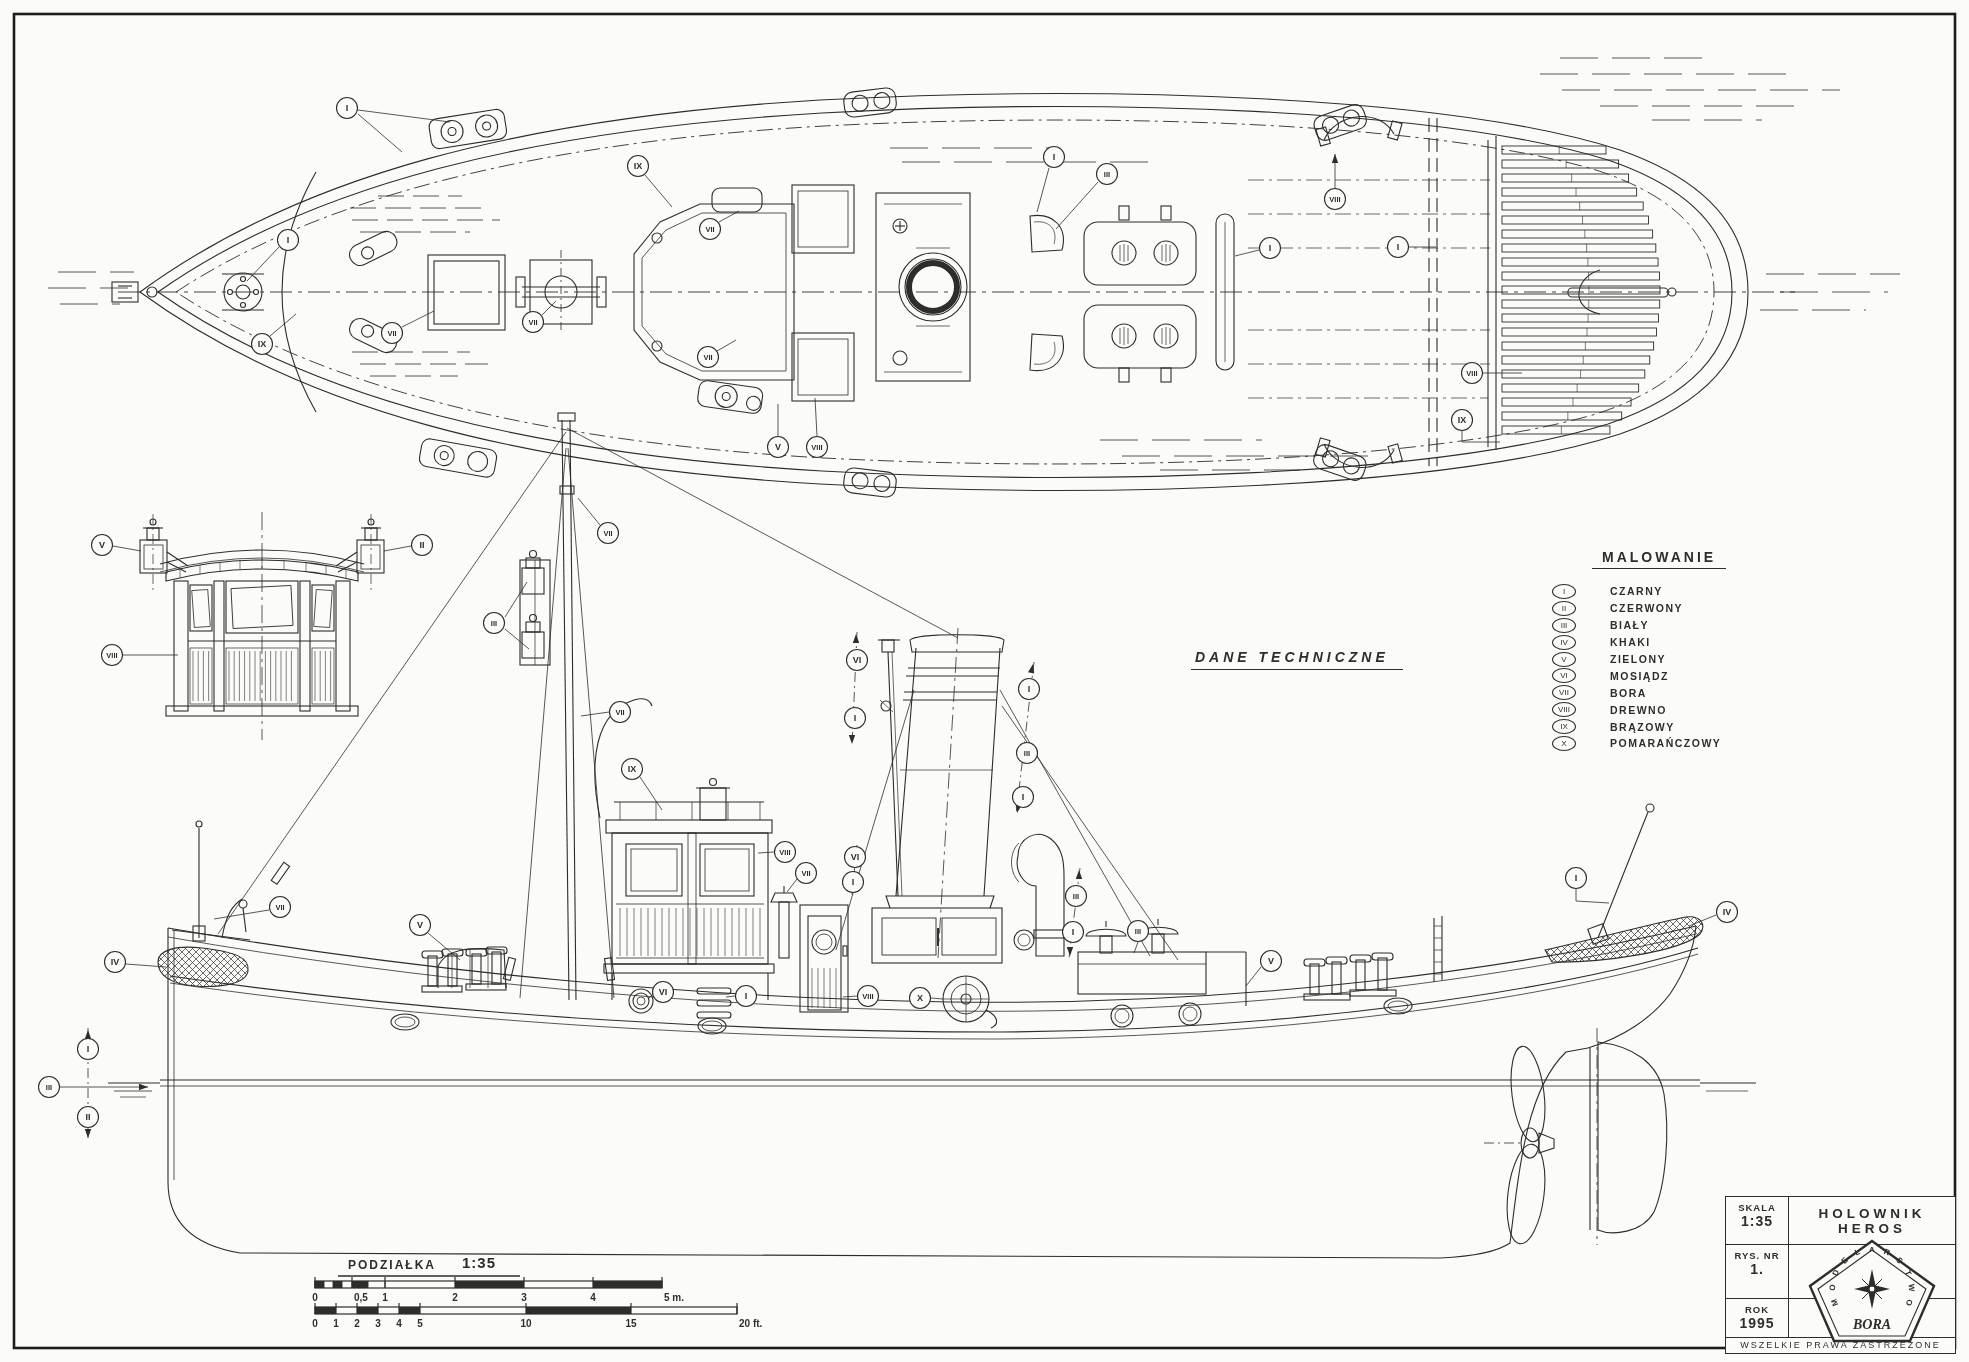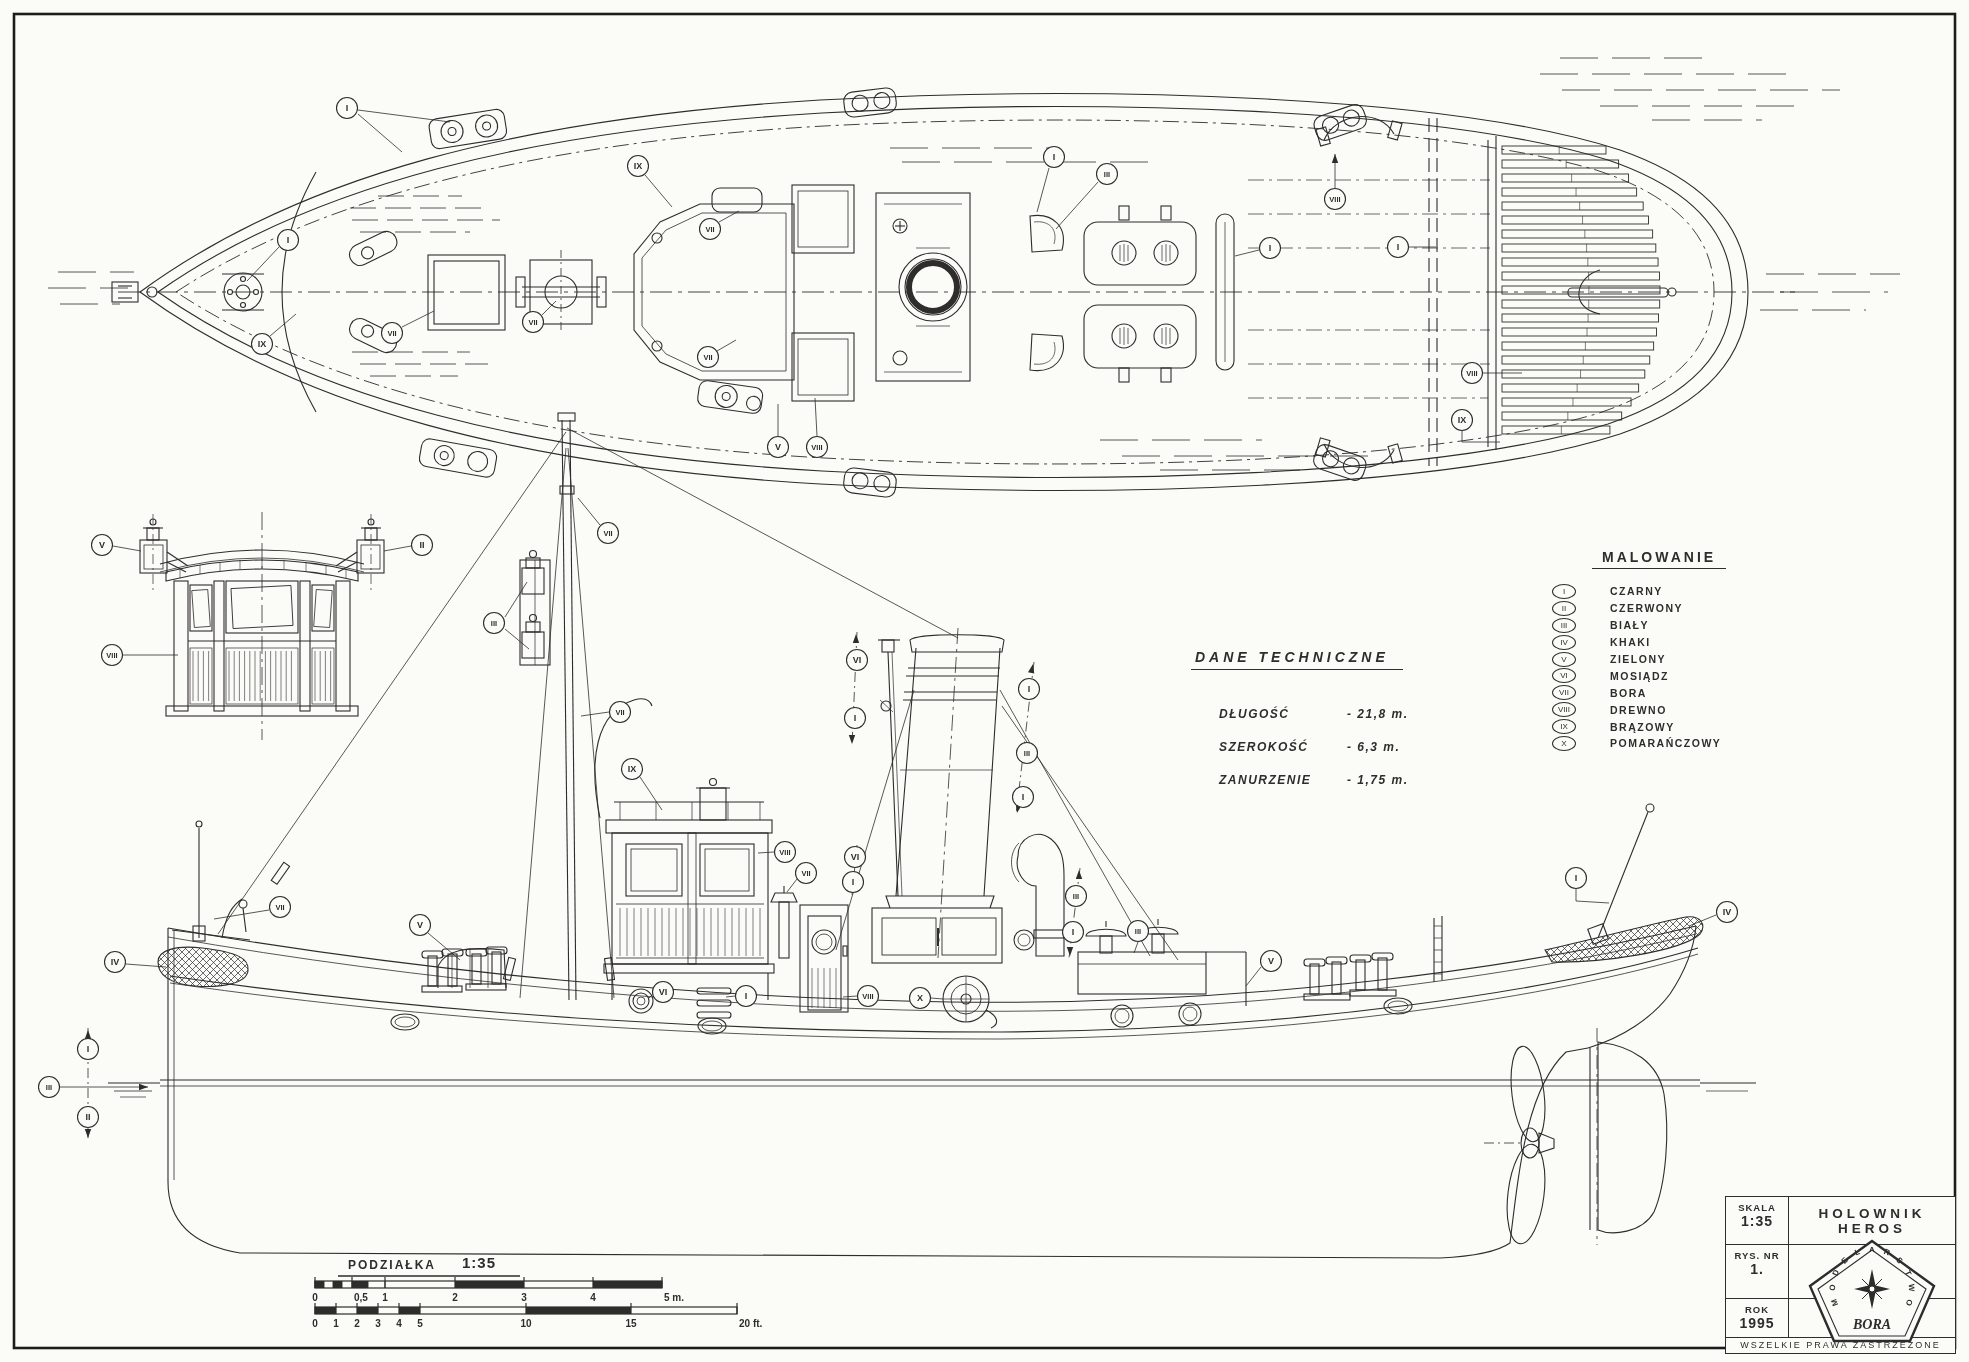--- a/index.html
+++ b/index.html
@@ -763,34 +763,20 @@
         <line x1="60" y1="1087" x2="148" y2="1087" stroke="#2e2d2b" stroke-width="0.8"></line>
         <circle cx="49" cy="1087" r="10.5" fill="#fbfbf8" stroke="#2e2d2b" stroke-width="1.1"></circle>
         <text x="49" y="1090" text-anchor="middle" font-size="7.5" font-weight="bold" fill="#2e2d2b">III</text>
         <circle cx="88" cy="1117" r="10.5" fill="#fbfbf8" stroke="#2e2d2b" stroke-width="1.1"></circle>
         <text x="88" y="1120" text-anchor="middle" font-size="9" font-weight="bold" fill="#2e2d2b">II</text>
       </g>
 </svg>
 
 <div id="tech" class="abs">
   <div class="t-title">DANE  TECHNICZNE</div>
-  <div class="t-rows" id="tech-rows">
-        <div class="t-row">
-          <span class="t-lab">DŁUGOŚĆ</span>
-          <span>- 21,8 m.</span>
-        </div>
-        <div class="t-row">
-          <span class="t-lab">SZEROKOŚĆ</span>
-          <span>-  6,3 m.</span>
-        </div>
-        <div class="t-row">
-          <span class="t-lab">ZANURZENIE</span>
-          <span>- 1,75 m.</span>
-        </div>
-      </div>
 </div>
 
 <div id="legend" class="abs">
   <div class="l-title">MALOWANIE</div>
   <div class="l-rows" id="legend-rows">
         <div class="l-row">
           <span class="l-num">I</span>
           <span class="l-name">CZARNY</span>
         </div>
         <div class="l-row">

